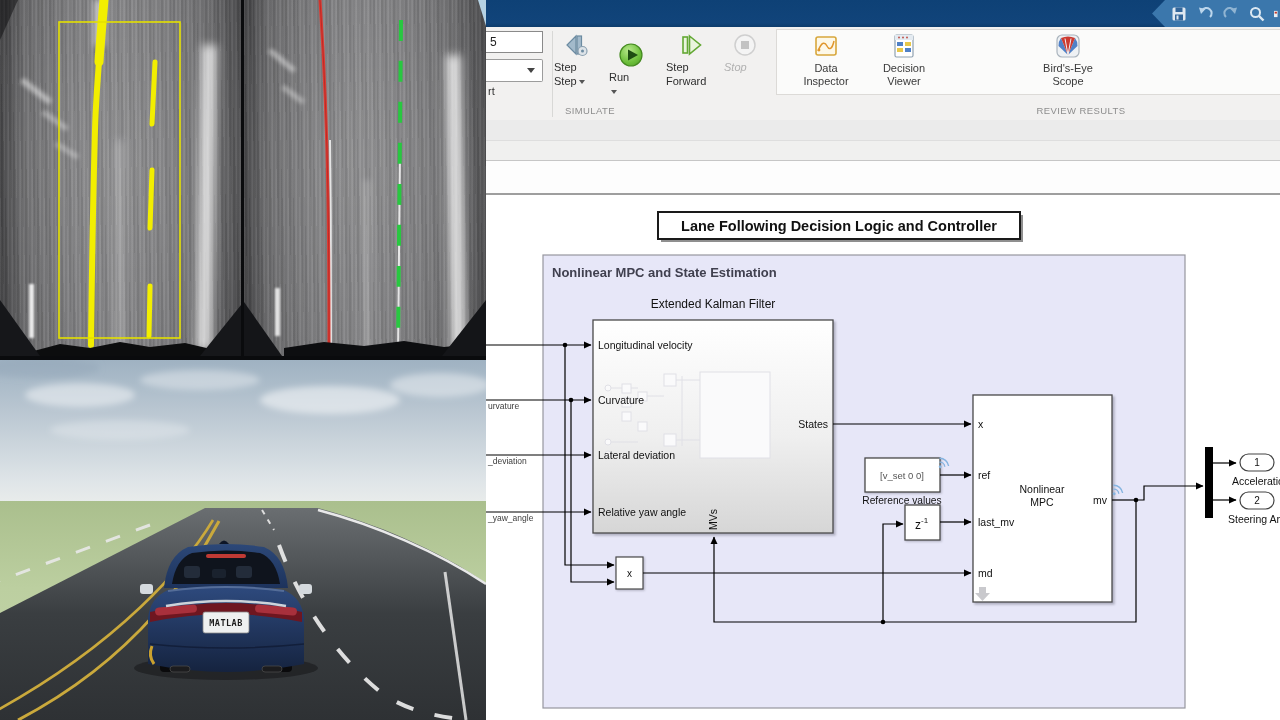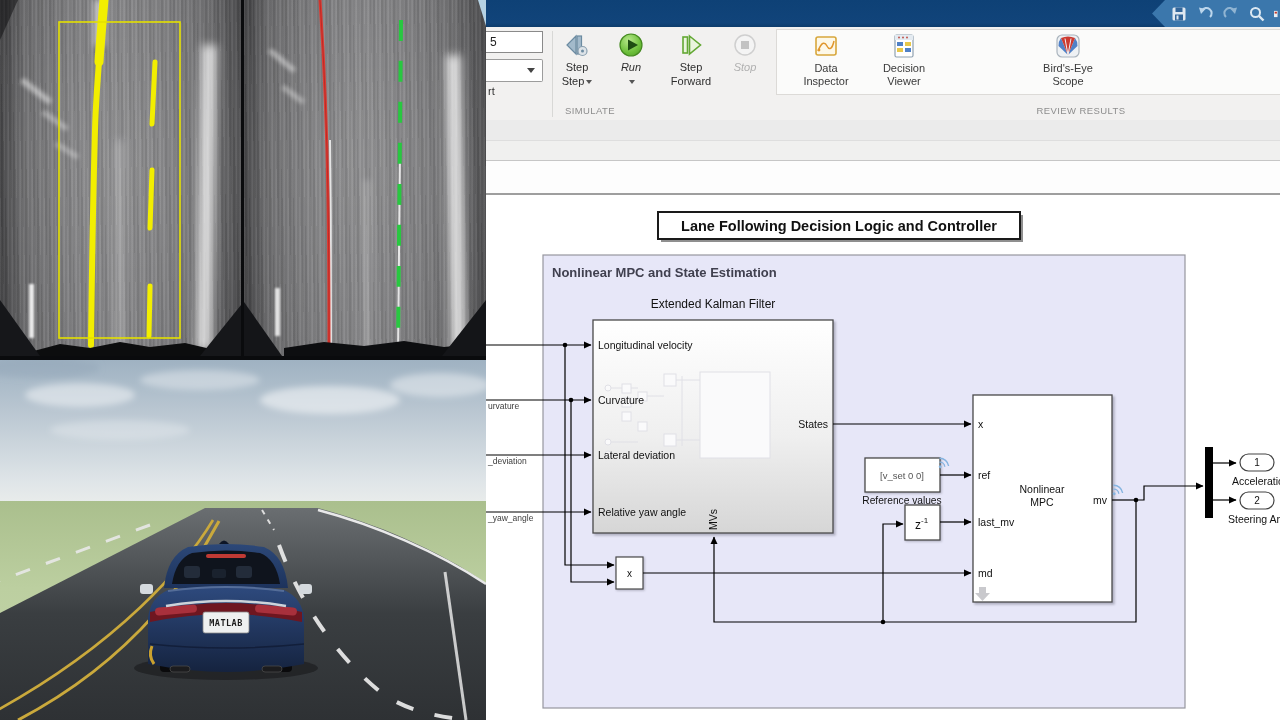--- a/index.html
+++ b/index.html
@@ -34,21 +34,21 @@
     border-bottom:1px solid #d9d9d9;}
   .sep{position:absolute;width:1px;background:#d8d8d6;}
   .stoptime{position:absolute;left:0;top:4px;width:52px;height:20px;border:1px solid #8a8a8a;
     border-left:none;font-family:"Liberation Sans",sans-serif;font-size:12px;padding:0 0 0 4px;
     color:#222;background:#fff;}
   .dropdown{position:absolute;left:0;top:32px;width:56px;height:21px;background:#fff;
     border:1px solid #9c9c9c;border-left:none;border-radius:0 2px 2px 0;}
   .dd-caret{position:absolute;right:7px;top:8px;width:0;height:0;
     border-left:4px solid transparent;border-right:4px solid transparent;border-top:5px solid #444;}
   .rt-label{position:absolute;left:2px;top:58px;font-size:11px;color:#333;}
-  .tbtn{position:absolute;text-align:center;color:#2e2e2e;font-size:11px;line-height:13.5px;}
+  .tbtn{position:absolute;text-align:left;color:#2e2e2e;font-size:11px;line-height:13.5px;}
   .tbtn .ic{display:block;margin:0 auto 3px auto;}
   .tbtn.disabled{color:#b0b0b0;font-style:italic;}
   .caret-sm{display:inline-block;width:0;height:0;border-left:3.5px solid transparent;
     border-right:3.5px solid transparent;border-top:4px solid #555;vertical-align:middle;margin-left:2px;}
   .secl{position:absolute;font-size:9.5px;color:#8d8d8d;letter-spacing:.4px;text-align:right;}
   .review-box{position:absolute;left:290px;top:2px;width:504px;height:64px;background:#fbfbfa;
     border:1px solid #dcdad7;border-right:none;}
   .rv-item{position:absolute;top:3px;width:84px;text-align:center;color:#3a3a3a;
     font-size:11px;line-height:13px;}
   .rv-item .ic{display:block;margin:0 auto 3px auto;}
@@ -236,21 +236,21 @@
       <div class="tbtn" style="left:68px;top:5px;width:46px;">
         <svg class="ic" width="26" height="26" viewBox="0 0 26 26">
           <polygon points="12,4 3,13 12,22" fill="#a3bacb" stroke="#6c8ba1" stroke-width="1.2"></polygon>
           <rect x="13" y="4" width="4.5" height="18" fill="#a3bacb" stroke="#6c8ba1" stroke-width="1.2"></rect>
           <circle cx="18.5" cy="19" r="4.5" fill="#dde3e8" stroke="#8aa0b0" stroke-width="1.2"></circle>
           <circle cx="18.5" cy="19" r="1.5" fill="#6c8ba1"></circle>
         </svg>
         <span>Step</span><br>
         <span>Step</span><span class="caret-sm"></span>
       </div>
-      <div class="tbtn" style="left:123px;top:5px;width:44px;font-style:italic;">
+      <div class="tbtn" style="left:123px;top:15px;width:44px;">
         <svg class="ic" width="26" height="26" viewBox="0 0 26 26">
           <defs>
               <radialGradient id="rg" cx=".4" cy=".3" r=".9">
             <stop offset="0" stop-color="#b8e88c"></stop>
                 <stop offset=".6" stop-color="#6cbf3a"></stop>
                 <stop offset="1" stop-color="#4d9a25"></stop>
           </radialGradient>
             </defs>
           <circle cx="13" cy="13" r="11" fill="url(#rg)" stroke="#458a20" stroke-width="1.2"></circle>
           <polygon points="10,7.5 20,13 10,18.5" fill="#1e4d12"></polygon>

